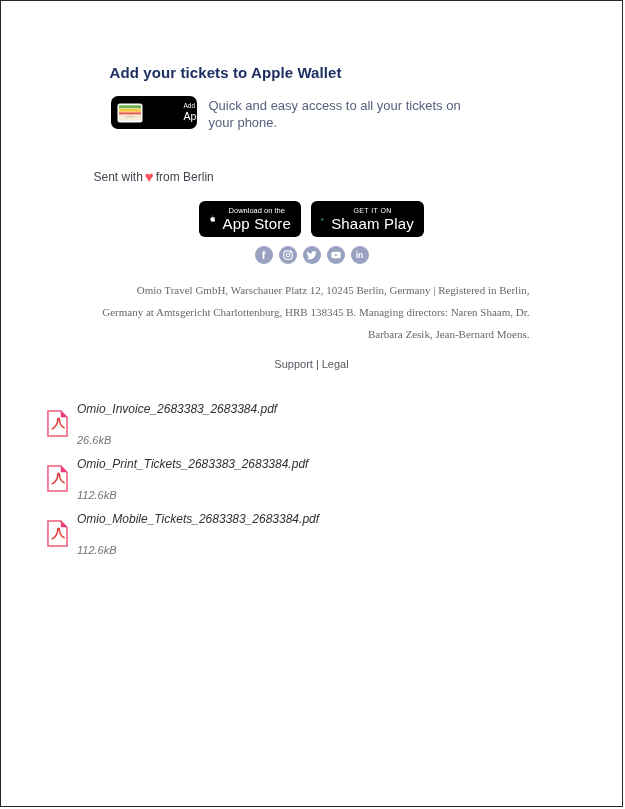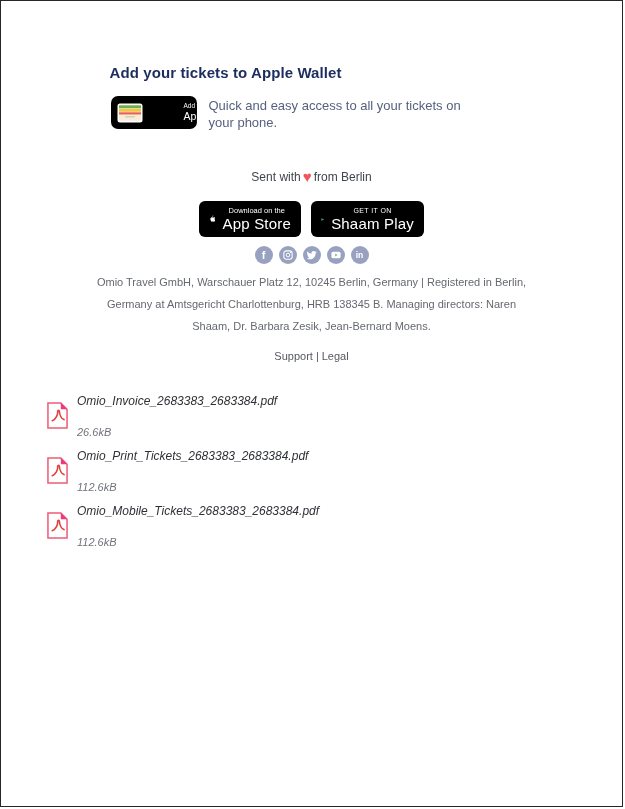--- a/index.html
+++ b/index.html
@@ -24,21 +24,21 @@
   }
   .wallet-badge svg { flex-shrink:0; }
   .wb-text { display:flex; flex-direction:column; margin-left:5px; color:#fff; line-height:1; }
   .wb-small { font-size:6.5px; margin-bottom:1.5px; }
   .wb-big { font-size:10.5px; font-weight:500; white-space:nowrap; }
   .wallet-desc {
     font-size:13px; line-height:17px; color:#55617e;
     margin-left:12px; width:276px; padding-top:1px;
   }
 
-  .sent-with { text-align:center; margin-top:37px; font-size:12px; color:#40444d; }
+  .sent-with { text-align:left; margin-top:37px; font-size:12px; color:#40444d; }
   .sent-with .heart { color:#f0545c; font-size:15px; vertical-align:-1px; padding:0 2px; }
 
   .disclaimer {
     text-align:center; margin-top:15px; font-size:11px; line-height:21px;
     color:#65686f;
   }
 
   .store-row { display:flex; justify-content:center; gap:10px; margin-top:16px;text-align:center; }
   .store-badge {
     height:36px; background:#000; border-radius:6px; display:flex;
@@ -54,22 +54,23 @@
   .social-row { display:flex; justify-content:center; gap:6px; margin-top:9px; }
   .social {
     width:18px; height:18px; border-radius:50%; background:#98a1c0;
     display:flex; align-items:center; justify-content:center;
     text-decoration:none; cursor:pointer;
   }
   .social .glyph { color:#fff; font-weight:bold; font-size:11px; line-height:1; }
   .social .glyph.small { font-size:8.5px; }
 
   .company {
-    text-align:center; margin-top:7px; font-size:11px; line-height:22px;
+    text-align:right; margin-top:15px; font-size:11px; line-height:22px;
     color:#65686f;
+    font-family:Liberation Serif, serif;
   }
 
   .legal-links { text-align:center; margin-top:13px; font-size:11px; color:#55585f; }
   .legal-links a { color:#55585f; cursor:pointer; }
   .legal-links .sep { padding:0 3px; }
 
   .attachments { margin:29px 0 0 46px; }
   .attachment { display:flex; align-items:center; margin-bottom:7px; cursor:pointer;font-style:italic; }
   .attachment svg { flex-shrink:0; margin-top:1px; }
   .att-meta { margin-left:9px; }

